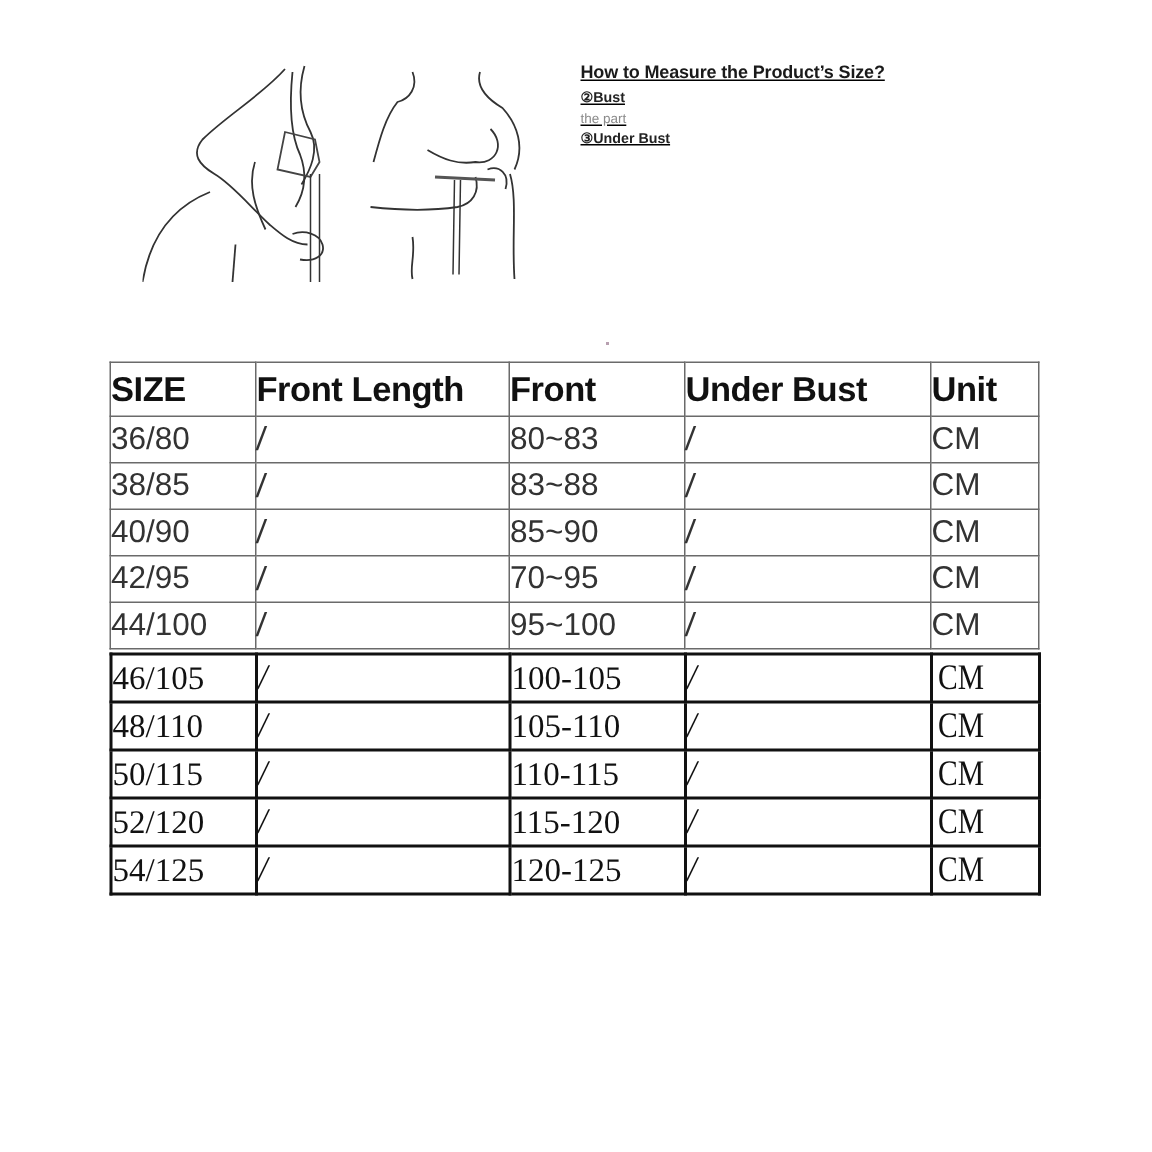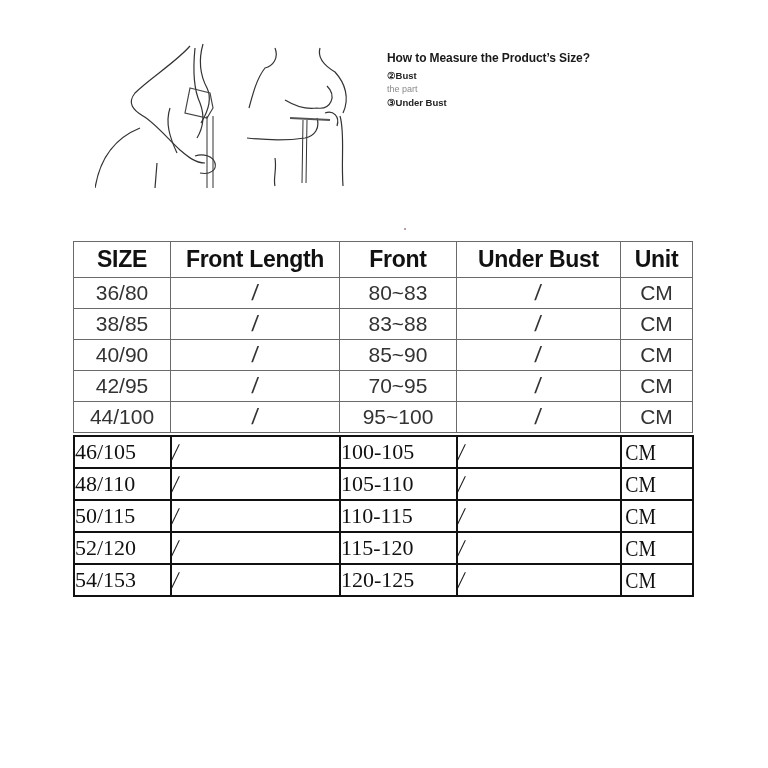--- a/index.html
+++ b/index.html
@@ -1,29 +1,29 @@
 <!DOCTYPE html>
 <html><head>
   <meta charset="utf-8">
   <style>
     html, body { margin: 0; padding: 0; background: #ffffff; }
     body { width: 768px; height: 768px; position: relative; overflow: hidden; font-family: "Liberation Sans", sans-serif; }
 
     .illustration { position: absolute; left: 95px; top: 38px; width: 280px; height: 150px; }
 
-    .guide { position: absolute; left: 387px; top: 51px; width: 290px; }
+    .guide { position: absolute; left: 387px; top: 41px; width: 290px; text-decoration: underline; }
     .guide-title { font-size: 12px; font-weight: bold; color: #1a1a1a; margin: 0 0 4px 0; letter-spacing: -0.1px; }
     .guide-item-title { font-size: 9.5px; font-weight: bold; color: #222; line-height: 13px; }
     .guide-item-desc { font-size: 9px; color: #8a8a8a; line-height: 14px; }
 
     .tiny-mark { position: absolute; left: 404px; top: 228px; width: 2px; height: 2px; background: #b8a0b0; }
 
     
     .table-upper { position: absolute; left: 73px; top: 241px; border-collapse: collapse; table-layout: fixed; }
-    .table-upper td, .table-upper th { border: 1.5px solid #6a6a6a; padding: 0; text-align: center; vertical-align: middle; }
+    .table-upper td, .table-upper th { border: 1.5px solid #6a6a6a; padding: 0; text-align: left; vertical-align: middle; }
     .table-upper th { height: 35px; font-size: 23px; font-weight: bold; color: #111; letter-spacing: -0.3px; }
     .table-upper td { height: 30px; font-size: 21px; color: #333; }
     .table-upper .slash { font-size: 22px; color: #333; display: inline-block; transform: skewX(-6deg); }
 
     
     .table-lower { position: absolute; left: 73px; top: 435px; border-collapse: collapse; table-layout: fixed; }
     .table-lower td { border: 2.5px solid #111; padding: 0; text-align: left; vertical-align: middle; height: 30px;
       font-family: "Liberation Serif", "DejaVu Serif", serif; font-size: 22px; color: #111; }
     .table-lower .cm { font-size: 24px; transform: scaleX(0.82); display: inline-block; }
     .table-lower .slash { font-size: 24px; display: inline-block; transform: skewX(-8deg); }
@@ -164,20 +164,20 @@
     <td><span class="cm">CM</span></td>
   </tr>
   <tr>
     <td>52/120</td>
     <td><span class="slash">/</span></td>
     <td>115-120</td>
     <td><span class="slash">/</span></td>
     <td><span class="cm">CM</span></td>
   </tr>
   <tr>
-    <td>54/153</td>
+    <td>54/125</td>
     <td><span class="slash">/</span></td>
     <td>120-125</td>
     <td><span class="slash">/</span></td>
     <td><span class="cm">CM</span></td>
   </tr>
 </tbody>
   </table>
 
 </body></html>

